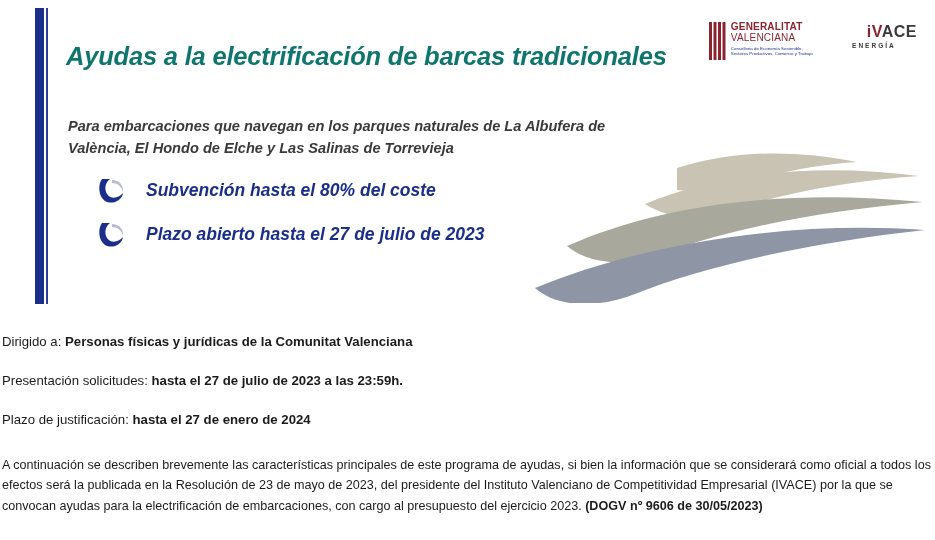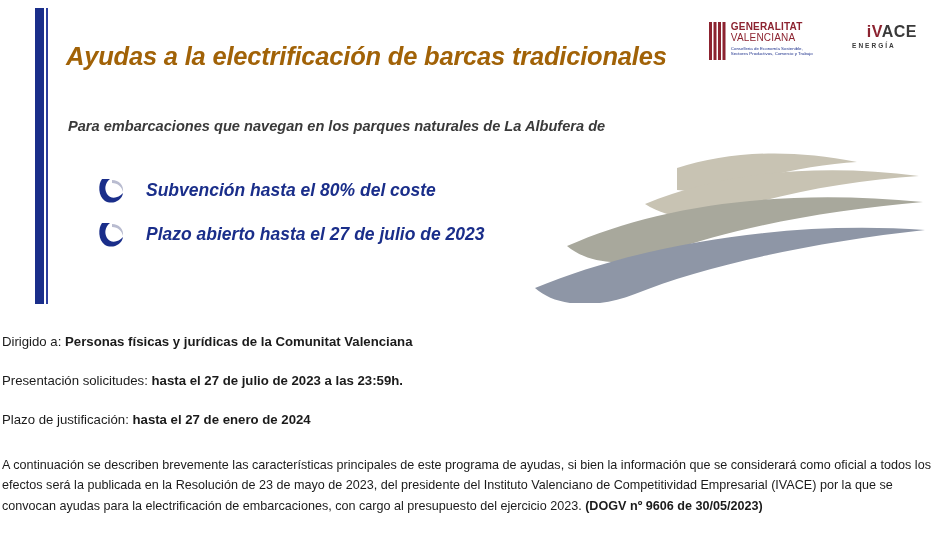--- a/index.html
+++ b/index.html
@@ -40,21 +40,21 @@
     height: 296px;
     background: #2d3f9e;
   }
   .banner-title {
     position: absolute;
     left: 66px;
     top: 42px;
     font-size: 25.5px;
     font-weight: bold;
     font-style: italic;
-    color: #a16207;
+    color: #0f766e;
     letter-spacing: -0.2px;
     white-space: nowrap;
   }
   .banner-sub {
     position: absolute;
     left: 68px;
     top: 88px;
     width: 590px;
     font-size: 14.6px;
     font-weight: bold;
@@ -194,20 +194,21 @@
 
 <div class="banner">
 
   <div class="blue-bar"></div>
   <div class="blue-bar-thin"></div>
 
   <div class="banner-title">Ayudas a la electrificación de barcas tradicionales</div>
 
   <div class="banner-sub">
     <div>Para embarcaciones que navegan en los parques naturales de La Albufera de</div>
+    <div>València, El Hondo de Elche y Las Salinas de Torrevieja</div>
   </div>
 
   <div class="bullets">
     <div class="bullet-row">
       <span class="bullet-icon">
         <svg viewBox="0 0 34 30" width="34" height="30" aria-hidden="true">
           <path d="M6 4 C 2 9, 2 21, 9 26 C 16 30, 26 26, 27 18 C 22 24, 14 24, 11 19 C 8 14, 9 8, 14 4 Z" fill="#1a2e8a"></path>
           <path d="M16 5 C 23 5, 28 10, 27 17 C 26 12, 22 8, 16 8 Z" fill="#b9bcd0"></path>
         </svg>
       </span>

